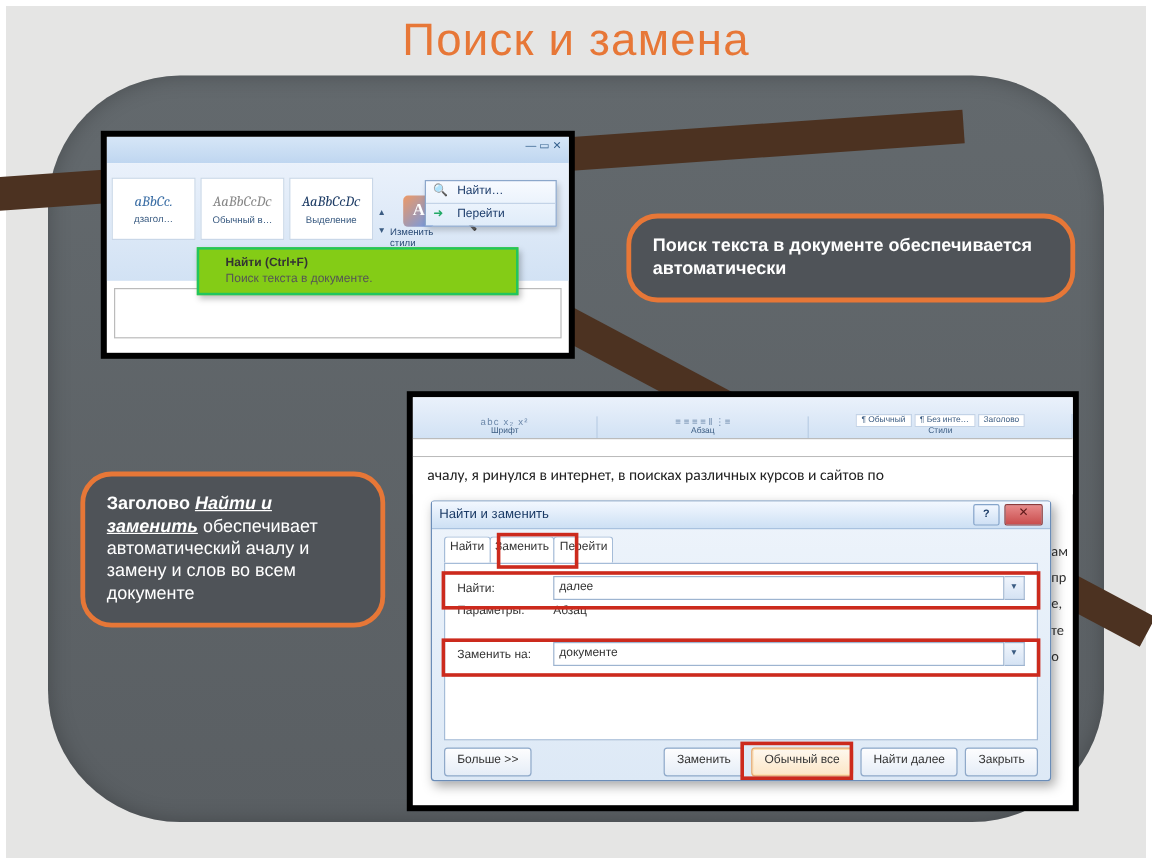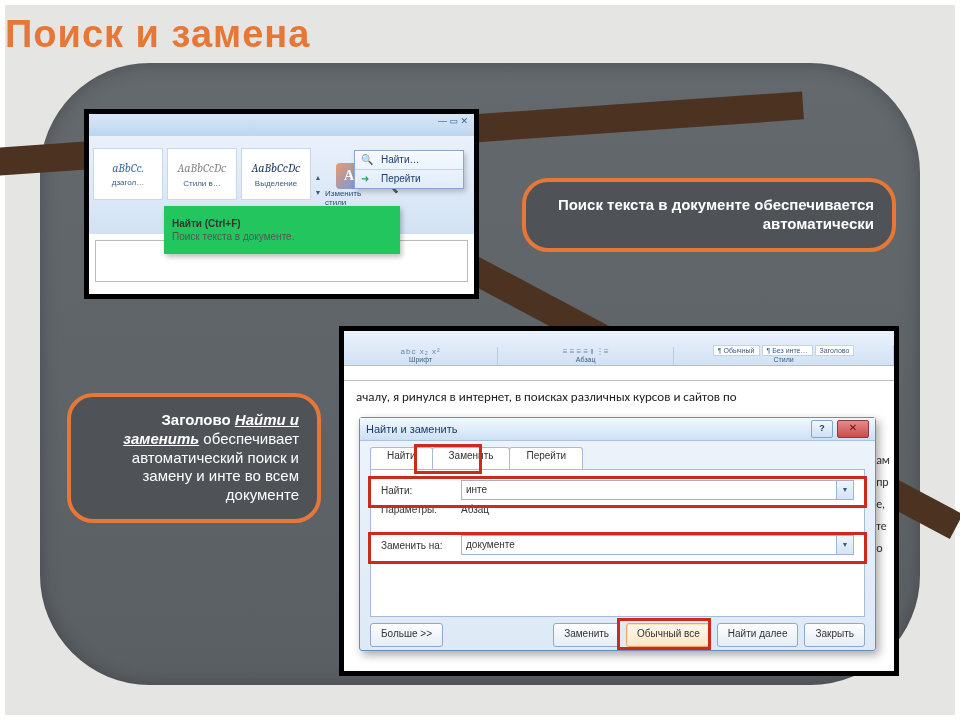--- a/index.html
+++ b/index.html
@@ -1,59 +1,59 @@
 <!DOCTYPE html>
 <html><head>
 <meta charset="utf-8">
 <style>
 html,body{margin:0;padding:0;width:960px;height:720px;font-family:"Segoe UI",Tahoma,Arial,sans-serif;overflow:hidden;background:#fff}
 .slide{position:relative;width:960px;height:720px;background:#e5e5e4;border:5px solid #fff;box-sizing:border-box}
 .roundrect{position:absolute;left:35px;top:58px;right:35px;bottom:30px;border-radius:110px;background:linear-gradient(180deg,#63696d 0%,#5a5f63 100%);box-shadow:inset 0 0 18px rgba(0,0,0,.25)}
-.title{position:absolute;left:0;right:0;top:8px;font-size:38px;font-weight:700;color:#e77737;letter-spacing:1px}
+.title{position:absolute;left:0;right:0;top:8px;text-align:center;font-size:38px;font-weight:400;color:#e77737;letter-spacing:1px}
 .framebox{position:absolute;background:#000;padding:4px;box-shadow:0 0 0 1px #000}
 .framebox .inner{background:#fff;width:100%;height:100%;position:relative;overflow:hidden}
 #shot1{left:80px;top:105px;width:385px;height:180px}
 #shot2{left:335px;top:322px;width:550px;height:340px}
 
 .winbar{background:linear-gradient(#d6e6f7,#bfd6f0);height:18px;text-align:right;font-size:9px;color:#37628e;padding:2px 6px}
 .ribbon{background:linear-gradient(#eaf1fb,#d2e2f4);height:74px;display:flex;padding:12px 2px}
 .stylecell{background:#fff;border:1px solid #c9d7e8;margin:0 2px;width:68px;height:50px;display:flex;flex-direction:column;align-items:center;justify-content:center;font-size:9px;color:#3b5c82}
 .stylecell .samp{font-family:Cambria,serif;font-size:12px;color:#1f3d66}
 .stylecell .cap{font-size:8px;color:#3b5c82;margin-top:3px}
 .bigbtn{width:48px;display:flex;flex-direction:column;align-items:center;justify-content:center;font-size:8px;color:#2a4b76;margin:0 2px}
 .bigbtn .ic{width:26px;height:26px;border-radius:4px;text-align:center;line-height:26px;font-size:14px}
 .popmenu{background:linear-gradient(#f7faff,#e0ecf9);border:1px solid #8ca7cb;font-size:10px;color:#1d3d6b;box-shadow:2px 3px 5px rgba(0,0,0,.2)}
 .popmenu .row{height:18px;line-height:18px;padding:0 10px 0 26px;display:flex;align-items:center;cursor:default}
-.tooltip{background:#22c55e;border:6px solid #22c55e;font-size:10px;color:#555;padding:6px 2px;box-shadow:2px 3px 5px rgba(0,0,0,.25)}
+.tooltip{background:#84cc16;border:2px solid #22c55e;font-size:10px;color:#555;padding:6px 22px;box-shadow:2px 3px 5px rgba(0,0,0,.25)}
 .tooltip b{color:#333;display:block;margin-bottom:2px}
 .doc{background:#fff;border:1px solid #bbb;height:40px;margin:6px}
 
 .rib2{background:linear-gradient(#eaf1fb,#d2e2f4);height:34px;font-size:7px;color:#3b5c82;display:flex;align-items:flex-end}
 .rib2 .grp{text-align:center;flex:1;border-right:1px solid #b9cde4;padding-bottom:2px}
 .ruler{height:14px;background:#fff;border-top:1px solid #bbb;border-bottom:1px solid #bbb}
 .body2{background:#fff;padding:8px 12px;font-family:Calibri,Arial;font-size:13px;color:#222}
 .dlg{position:absolute;left:15px;top:86px;right:18px;background:linear-gradient(#eef4fb,#dde9f6);border:1px solid #6b8db8;box-shadow:3px 4px 10px rgba(0,0,0,.35);border-radius:3px;height:232px}
 .dlgtitle{height:22px;background:linear-gradient(#f3f8ff,#cde0f4);font-size:11px;color:#1b3b66;padding:0 6px;display:flex;align-items:center;border-bottom:1px solid #a9c2df}
 .dlgtitle .r{margin-left:auto;display:flex;gap:4px}
 .dlgtitle .b{width:20px;height:16px;border:1px solid #85a4ca;background:linear-gradient(#f2f7ff,#cfe0f4);text-align:center;font-size:9px;line-height:14px;color:#1b3b66;border-radius:2px}
 .dlgtitle .bx{width:30px;height:16px;border:1px solid #8b3a3a;background:linear-gradient(#e78a8a,#c94d4d);text-align:center;font-size:10px;line-height:14px;color:#5a1717;border-radius:2px}
 .dlgtitle .qmark{font-weight:bold}
 .tabs{display:flex;height:22px;margin:6px 10px 0}
-.tab{background:#fff;border:1px solid #a5bcd8;border-bottom:none;padding:2px 16px;font-size:10px;color:#333;margin-right:-1px;border-radius:3px 3px 0 0}
+.tab{background:#fff;border:1px solid #a5bcd8;border-bottom:none;padding:2px 4px;font-size:10px;color:#333;margin-right:-1px;border-radius:3px 3px 0 0}
 .tabpanel{background:#fff;border:1px solid #a5bcd8;margin:0 10px;padding:10px 10px 8px;height:128px;position:relative}
 .frow{display:flex;align-items:center;margin-bottom:4px;font-size:10px;color:#333}
 .frow .lab{width:80px}
 .frow .inp{flex:1;height:18px;border:1px solid #9db4d0;background:#fff;font-size:10px;padding:0 4px;line-height:18px;position:relative}
 .frow .dd{width:16px;height:18px;border:1px solid #9db4d0;border-left:none;background:linear-gradient(#f0f5fc,#d5e3f4);text-align:center;font-size:7px;line-height:18px;color:#3b5c82}
 .btnrow{display:flex;gap:6px;margin:6px 10px 0;justify-content:flex-end}
 .winbtn{background:linear-gradient(#fdfdfe,#e5edf7);border:1px solid #8fa9c9;border-radius:3px;height:22px;padding:0 10px;font-size:10px;color:#333;line-height:20px}
 .winbtn.hl{border:1px solid #e9a869;box-shadow:inset 0 0 0 1px #ffe0b0;background:linear-gradient(#fef8ef,#fce6c6)}
 .redbox{position:absolute;border:3px solid #cc2a1d;pointer-events:none}
 
-.callout{position:absolute;background:#4f5358;border:4px solid #e77737;border-radius:26px;color:#fff;text-align:right;font-size:15px;font-weight:700;padding:14px 18px;line-height:1.25}
+.callout{position:absolute;background:#4f5358;border:4px solid #e77737;border-radius:26px;color:#fff;text-align:left;font-size:15px;font-weight:700;padding:14px 18px;line-height:1.25}
 .callout .em{text-decoration:underline;font-style:italic;font-weight:700}
 .callout .rest{font-weight:400}
 
 .bar{position:absolute;background:#4c3221;height:28px;transform-origin:left center}
 #bar1{left:245px;top:132px;width:800px;transform:rotate(28deg)}
 #bar2{left:-40px;top:145px;width:840px;transform:rotate(-4deg)}
 </style>
 </head>
 <body>
 
@@ -67,21 +67,21 @@
   <div id="shot1" class="framebox">
       <div class="inner">
     <div class="winbar">— ▭ ✕</div>
     <div class="ribbon">
       <div class="stylecell">
             <span class="samp" style="font-style:italic;color:#3b6ea5">aBbCc.</span>
             <span class="cap">дзагол…</span>
           </div>
       <div class="stylecell">
             <span class="samp" style="font-style:italic;color:#888">AaBbCcDс</span>
-            <span class="cap">Стили в…</span>
+            <span class="cap">Обычный в…</span>
           </div>
       <div class="stylecell">
             <span class="samp" style="font-style:italic">AaBbCcDс</span>
             <span class="cap">Выделение</span>
           </div>
       <div style="width:10px;display:flex;flex-direction:column;justify-content:center;align-items:center">
             <span style="font-size:7px;color:#3b5c82">▲</span>
             <span style="font-size:7px;color:#3b5c82;margin-top:8px">▼</span>
           </div>
       <div class="bigbtn">
@@ -147,21 +147,21 @@
         </div>
       </div>
       <div class="tabs">
         <div class="tab">Найти</div>
         <div class="tab" style="background:#fff;font-weight:400">Заменить</div>
         <div class="tab">Перейти</div>
       </div>
       <div class="tabpanel">
         <div class="frow">
               <span class="lab">Найти:</span>
-              <span class="inp">инте</span>
+              <span class="inp">далее</span>
               <span class="dd">▼</span>
             </div>
         <div class="frow" style="margin-bottom:20px">
               <span class="lab">Параметры:</span>
               <span>Абзац</span>
             </div>
         <div class="frow">
               <span class="lab">Заменить на:</span>
               <span class="inp">документе</span>
               <span class="dd">▼</span>
@@ -181,15 +181,15 @@
       <div class="redbox" style="left:54px;top:26px;width:62px;height:24px"></div>
       <div class="redbox" style="left:257px;top:200px;width:88px;height:26px"></div>
     </div>
   </div>
     </div>
 
   <div class="callout" style="left:517px;top:173px;width:330px">
     <span>Поиск текста в документе обеспечивается автоматически</span>
   </div>
   <div class="callout" style="left:62px;top:388px;width:210px">
-    <span>Заголово </span><span class="em">Найти и заменить</span><span class="rest"> обеспечивает автоматический поиск и замену и инте во всем документе</span>
+    <span>Заголово </span><span class="em">Найти и заменить</span><span class="rest"> обеспечивает автоматический ачалу и замену и слов во всем документе</span>
   </div>
 </div>
 
 </body></html>

